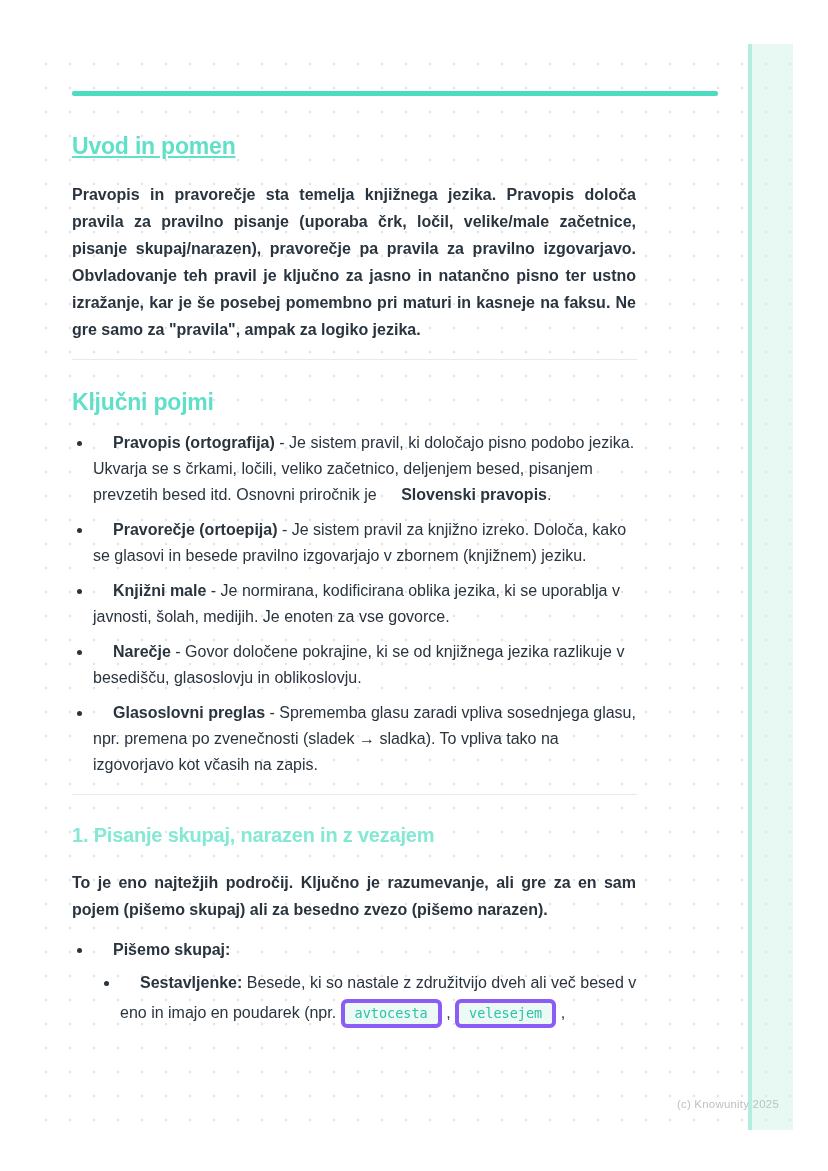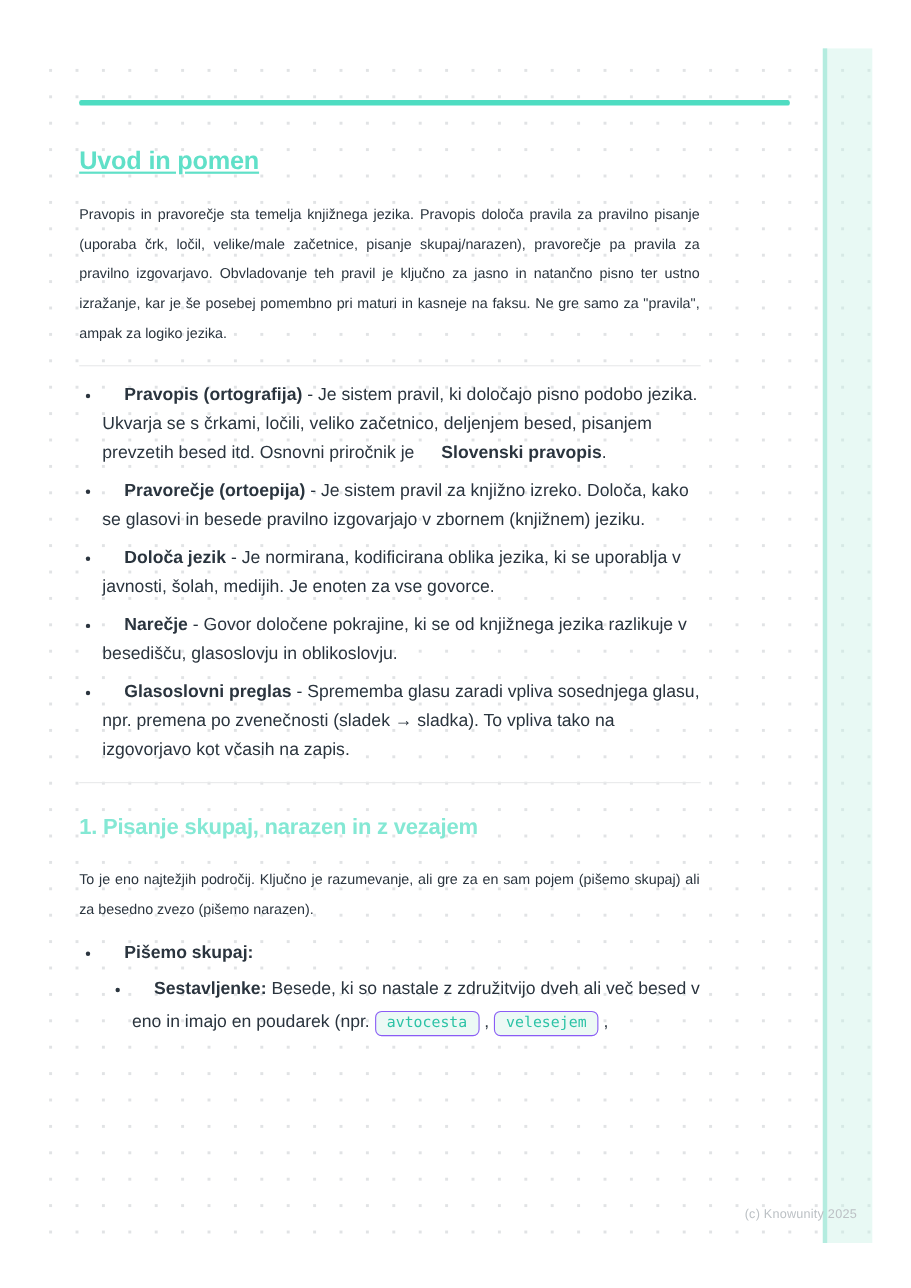--- a/index.html
+++ b/index.html
@@ -28,33 +28,33 @@
     letter-spacing:-1px;color:#4edcc1;
   }
   .title-rule{height:5px;background:#4edcc1;margin-top:25px;width:646px;border-radius:2px;}
   .h2{margin:0;font-size:23px;line-height:27px;font-weight:bold;color:#60e0c8;letter-spacing:-0.2px;}
   .h2-intro{margin-top:37px;text-decoration:underline;}
   .h2-key{margin-top:29px;}
   .h2-details{margin-top:25px;}
   .h3{margin:0;margin-top:27px;font-size:20px;line-height:26px;font-weight:bold;color:#84e8d4;letter-spacing:-0.2px;}
   .para{
     margin:0;margin-top:21px;width:564px;
-    font-size:13px;line-height:27px;text-align:justify;color:#2a343e;
+    font-size:16px;line-height:27px;text-align:justify;color:#2a343e;font-weight:bold;
   }
   .divider{width:565px;height:1px;background:#e8e9ea;margin-top:16px;}
   ul.blist{margin:0;margin-top:14px;padding-left:21px;width:548px;}
   ul.blist li{font-size:16px;line-height:26px;margin-bottom:9px;color:#2a343e;}
   ul.blist li::marker{color:#2a343e;}
   ul.sublist{margin:0;margin-top:5px;padding-left:27px;list-style:disc;}
   ul.sublist li{margin-bottom:0;line-height:30px;}
   .b{font-weight:bold;margin-left:20px;}
   .chip{
     font-family:"DejaVu Sans Mono", monospace;
     font-size:13.5px;color:#2cc3a6;background:#ecf9f5;
-    border:1px solid #8b5cf6;border-radius:6px;
+    border:4px solid #8b5cf6;border-radius:6px;
     padding:2px 10px 3px;white-space:nowrap;
   }
   .footer{
     position:absolute;top:1098px;right:49px;z-index:5;
     font-size:11.5px;color:#bcc1c5;letter-spacing:0.2px;
   }
 </style>
 </head>
 <body>
 
@@ -63,25 +63,26 @@
 
 <div class="content">
 
   <div class="title-rule"></div>
 
   <h2 class="h2 h2-intro">Uvod in pomen</h2>
   <p class="para">Pravopis in pravorečje sta temelja knjižnega jezika. Pravopis določa pravila za pravilno pisanje (uporaba črk, ločil, velike/male začetnice, pisanje skupaj/narazen), pravorečje pa pravila za pravilno izgovarjavo. Obvladovanje teh pravil je ključno za jasno in natančno pisno ter ustno izražanje, kar je še posebej pomembno pri maturi in kasneje na faksu. Ne gre samo za "pravila", ampak za logiko jezika.</p>
 
   <div class="divider"></div>
 
+  <h2 class="h2 h2-key">Ključni pojmi</h2>
 
   <ul class="blist">
     <li><span class="b">Pravopis (ortografija)</span><span> - Je sistem pravil, ki določajo pisno podobo jezika. Ukvarja se s črkami, ločili, veliko začetnico, deljenjem besed, pisanjem prevzetih besed itd. Osnovni priročnik je </span><span class="b">Slovenski pravopis</span><span>.</span></li>
     <li><span class="b">Pravorečje (ortoepija)</span><span> - Je sistem pravil za knjižno izreko. Določa, kako se glasovi in besede pravilno izgovarjajo v zbornem (knjižnem) jeziku.</span><span class="b"></span><span></span></li>
-    <li><span class="b">Določa jezik</span><span> - Je normirana, kodificirana oblika jezika, ki se uporablja v javnosti, šolah, medijih. Je enoten za vse govorce.</span><span class="b"></span><span></span></li>
+    <li><span class="b">Knjižni male</span><span> - Je normirana, kodificirana oblika jezika, ki se uporablja v javnosti, šolah, medijih. Je enoten za vse govorce.</span><span class="b"></span><span></span></li>
     <li><span class="b">Narečje</span><span> - Govor določene pokrajine, ki se od knjižnega jezika razlikuje v besedišču, glasoslovju in oblikoslovju.</span><span class="b"></span><span></span></li>
     <li><span class="b">Glasoslovni preglas</span><span> - Sprememba glasu zaradi vpliva sosednjega glasu, npr. premena po zvenečnosti (sladek → sladka). To vpliva tako na izgovorjavo kot včasih na zapis.</span><span class="b"></span><span></span></li>
   </ul>
 
   <div class="divider"></div>
 
   <h3 class="h3">1. Pisanje skupaj, narazen in z vezajem</h3>
   <p class="para">To je eno najtežjih področij. Ključno je razumevanje, ali gre za en sam pojem (pišemo skupaj) ali za besedno zvezo (pišemo narazen).</p>
 
   <ul class="blist">

